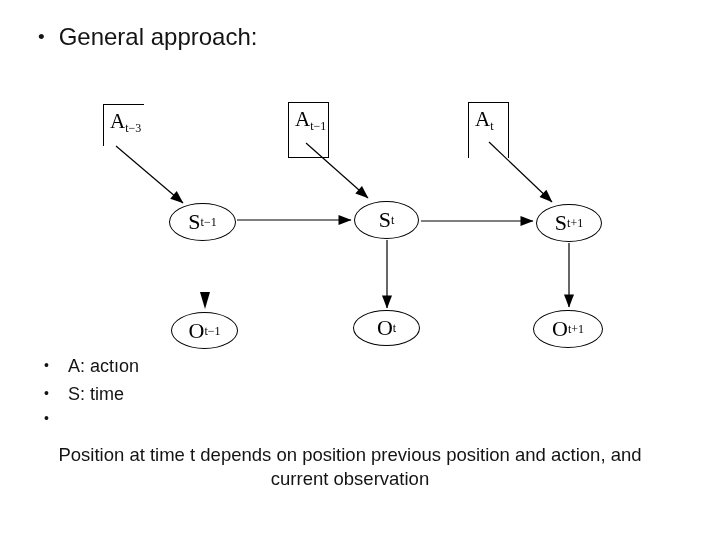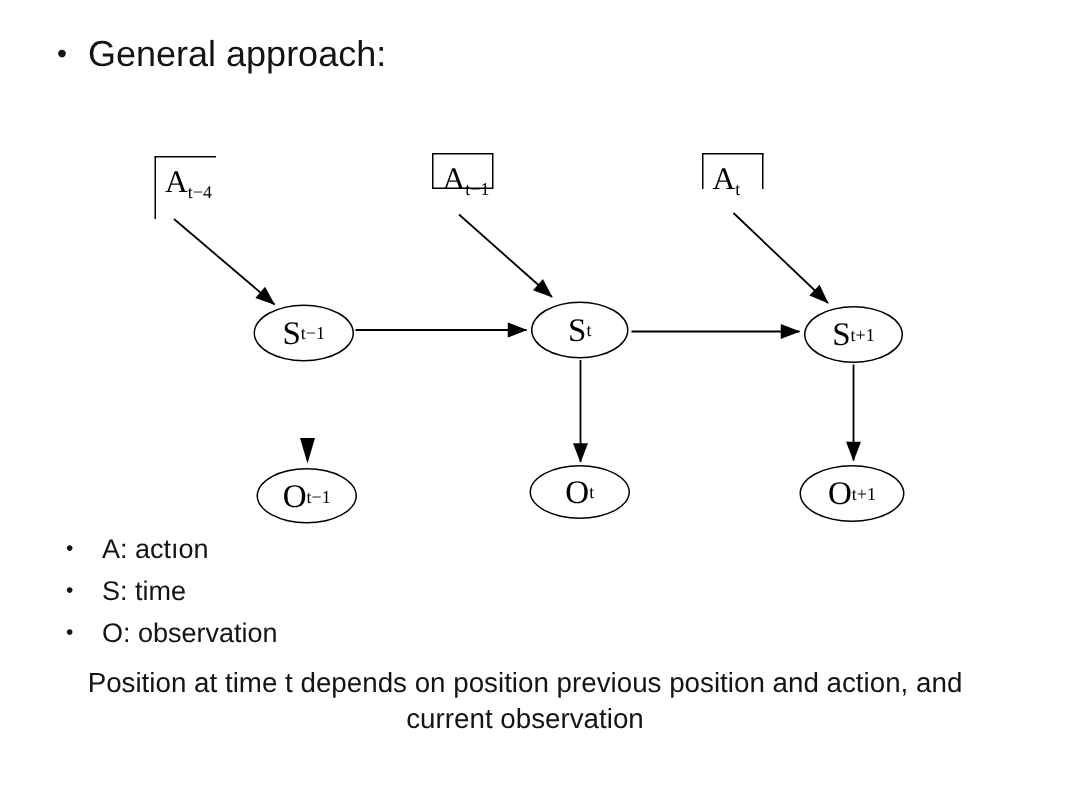--- a/index.html
+++ b/index.html
@@ -9,21 +9,21 @@
   }
   
   .title{position:absolute;left:38px;top:23px;display:flex;align-items:baseline;font-size:24px;}
   .title .bullet{font-size:19px;margin-right:14px;position:relative;top:-2px;}
   
   svg.edges{position:absolute;left:0;top:0;width:720px;height:540px;}
   svg.edges line{stroke:#000;stroke-width:1.2;}
   svg.edges polygon, svg.edges marker path{fill:#000;stroke:none;}
   
   .abox{
-    position:absolute;width:41px;height:24px;box-sizing:border-box;
+    position:absolute;width:41px;height:56px;box-sizing:border-box;
     font-family:"Liberation Serif","DejaVu Serif",serif;font-size:21px;color:#000;
     padding:4px 0 0 6px;white-space:nowrap;
   }
   .abox.b1{left:103px;top:104px;border-top:1.5px solid #000;border-left:1.5px solid #000;height:42px;}
   .abox.b2{left:288px;top:102px;border:1.5px solid #000;}
   .abox.b3{left:468px;top:102px;border:1.5px solid #000;border-bottom:none;}
   
   .node{
     position:absolute;box-sizing:border-box;border:1.5px solid #000;border-radius:50%;
     display:flex;align-items:center;justify-content:center;
@@ -64,21 +64,21 @@
     <line x1="306" y1="143" x2="368" y2="198" marker-end="url(#arr)"></line>
     <line x1="489" y1="142" x2="552" y2="202" marker-end="url(#arr)"></line>
     <line x1="237" y1="220" x2="351" y2="220" marker-end="url(#arr)"></line>
     <line x1="421" y1="221" x2="533" y2="221" marker-end="url(#arr)"></line>
     <polygon points="200,292 210,292 205,309"></polygon>
     <line x1="387" y1="240" x2="387" y2="308" marker-end="url(#arr)"></line>
     <line x1="569" y1="243" x2="569" y2="307" marker-end="url(#arr)"></line>
   </svg>
 
   <div class="abox b1">
-    <span>A</span><sub>t−4</sub>
+    <span>A</span><sub>t−3</sub>
   </div>
   <div class="abox b2">
     <span>A</span><sub>t−1</sub>
   </div>
   <div class="abox b3">
     <span>A</span><sub>t</sub>
   </div>
 
   <div class="node s1">
     <span>S</span>
@@ -110,19 +110,18 @@
     <div class="legend-item">
       <span class="bullet">•</span>
       <span>A: actıon</span>
     </div>
     <div class="legend-item">
       <span class="bullet">•</span>
       <span>S: time</span>
     </div>
     <div class="legend-item">
       <span class="bullet">•</span>
-      <span>O: observation</span>
     </div>
   </div>
 
   <div class="note">Position at time t depends on position previous position and action, and current observation</div>
 
 </div>
 
 </body></html>

